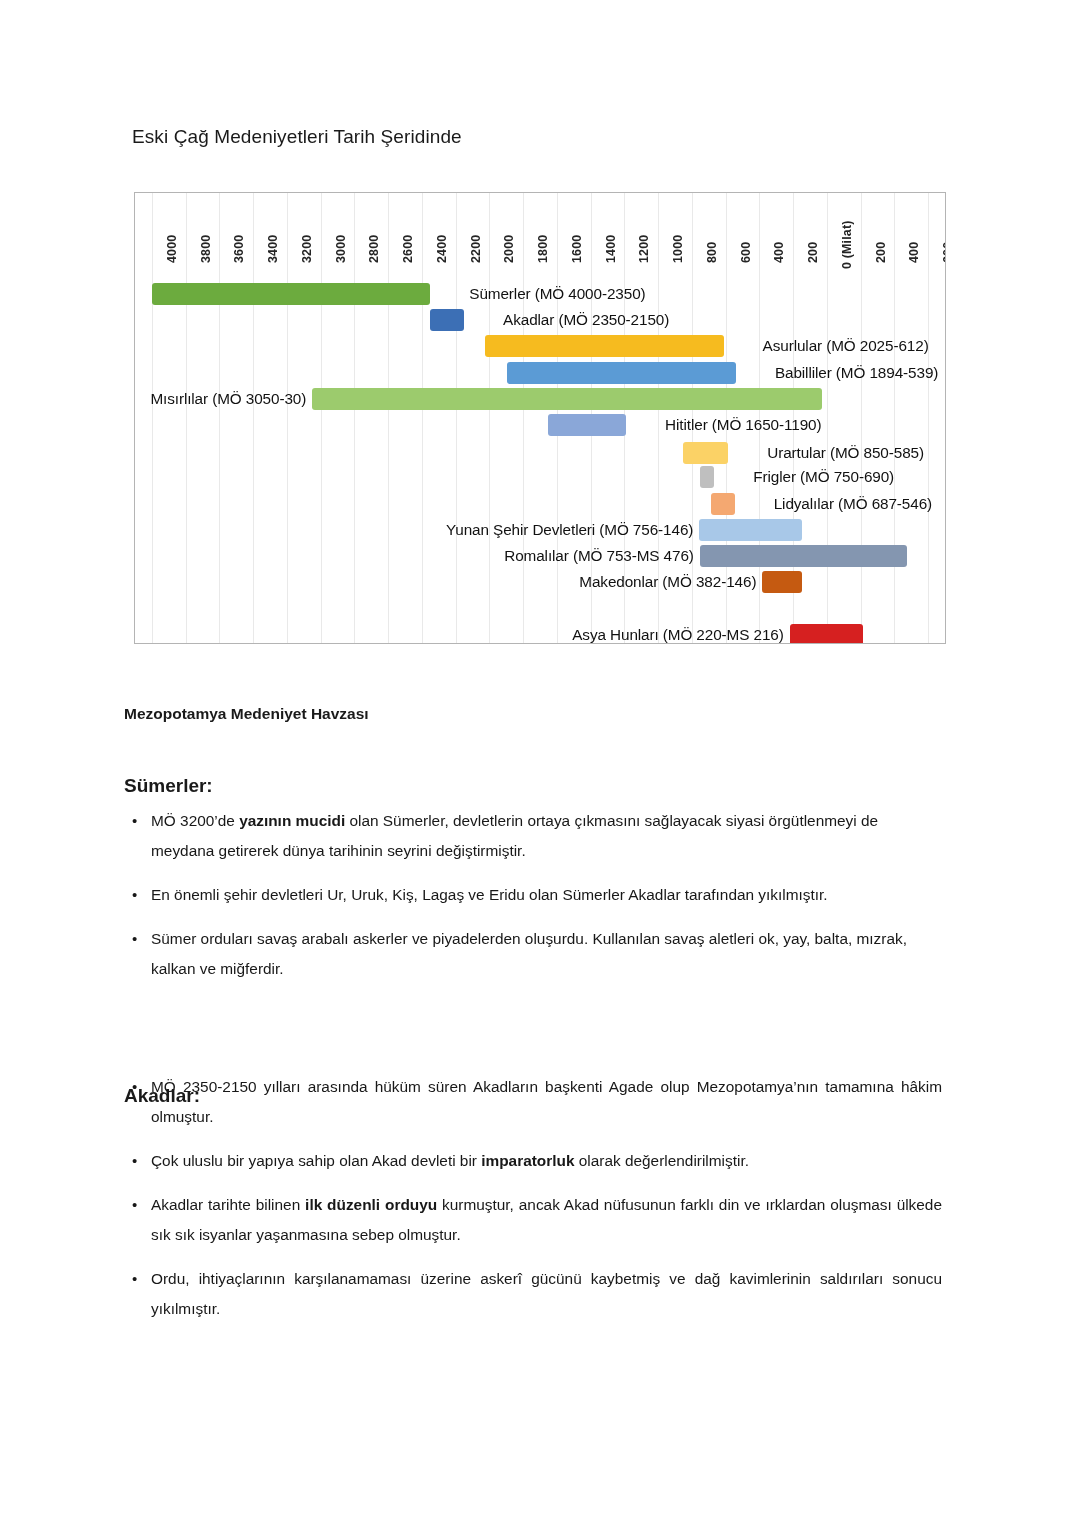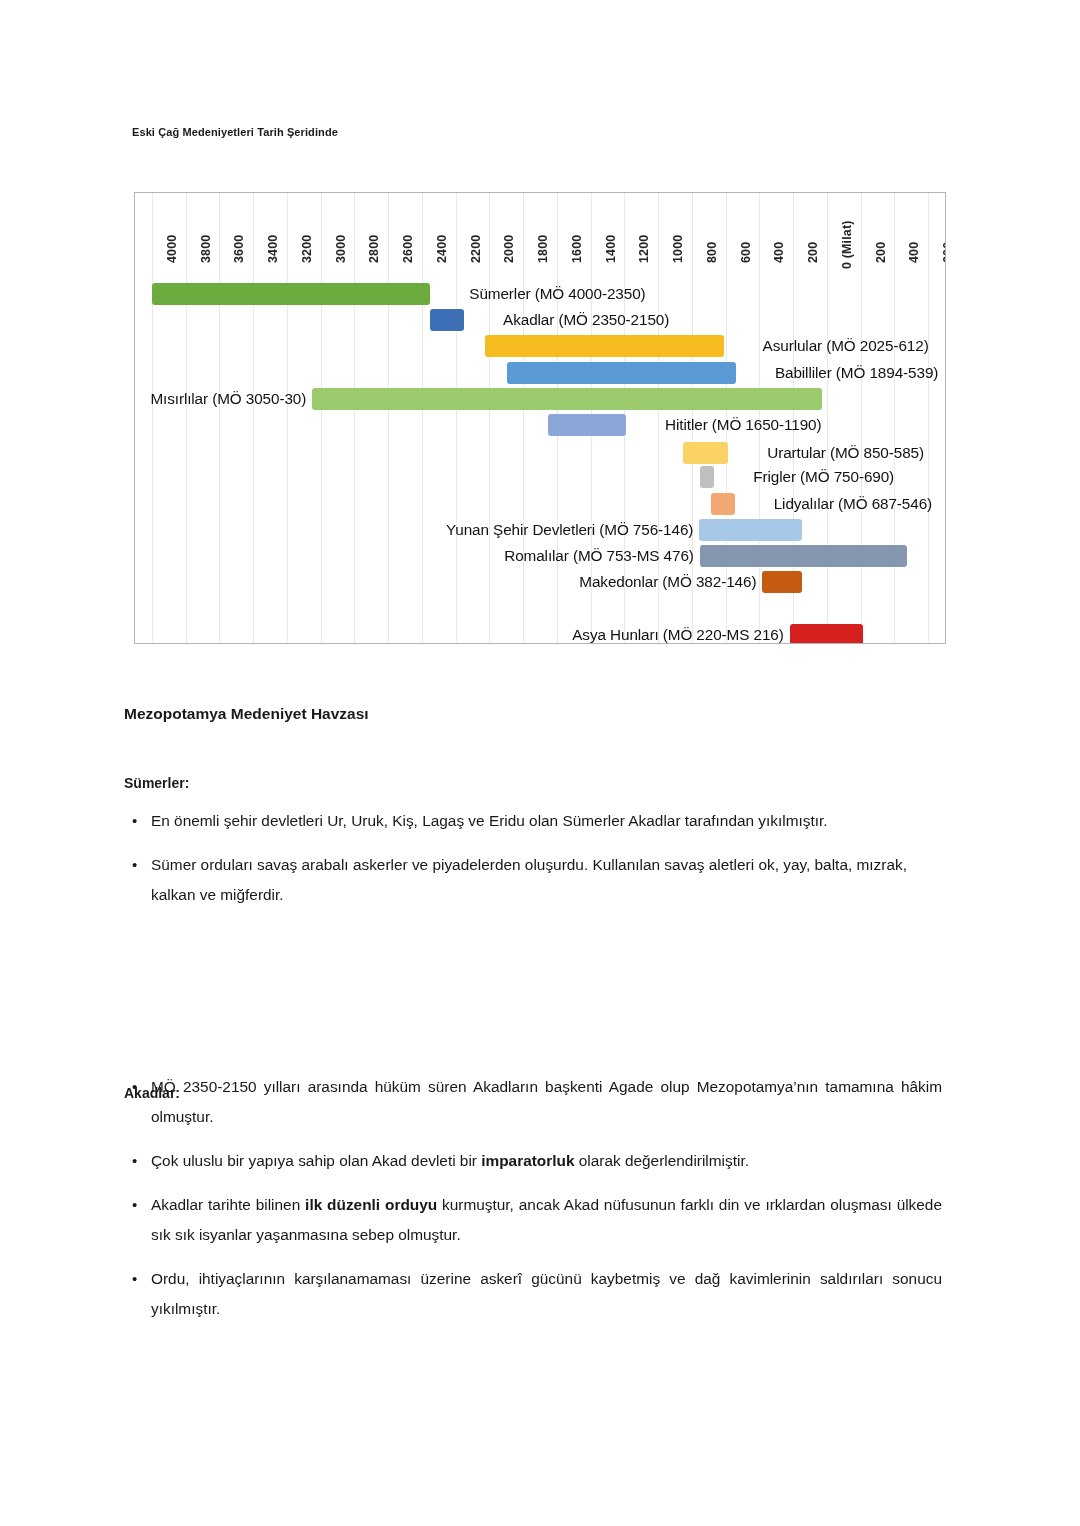--- a/index.html
+++ b/index.html
@@ -20,36 +20,36 @@
   .page {
     position: absolute;
     inset: 0;
   }
 
   
   .h-main {
     position: absolute;
     left: 132px;
     top: 126px;
-    font-size: 11px;
-    font-weight: bold;
+    font-size: 19px;
+    font-weight: normal;
     letter-spacing: 0.1px;
     color: #1a1a1a;
   }
   .h-section {
     position: absolute;
     left: 124px;
     font-size: 15.5px;
     font-weight: bold;
     color: #1a1a1a;
   }
   .h-sub {
     position: absolute;
     left: 124px;
-    font-size: 14px;
+    font-size: 19px;
     font-weight: bold;
     color: #1a1a1a;
   }
 
   
   .chart-frame {
     position: absolute;
     left: 134px;
     top: 192px;
     width: 812px;
@@ -265,20 +265,21 @@
           <div class="bar" style="left: 654.8px; width: 73.6px; background: rgb(214, 32, 32);"></div>
           <div class="bar-label left" style="right: 161.3px;">Asya Hunları (MÖ 220-MS 216)</div>
         </div>
       </div>
   </div>
 
   <div class="h-section" style="top:705px;">Mezopotamya Medeniyet Havzası</div>
 
   <div class="h-sub" style="top:775px;">Sümerler:</div>
   <div class="bullet-list" id="sumerler-list" style="top:806px;">
+      <p class="bullet"><span>MÖ 3200’de </span><b>yazının mucidi</b><span> olan Sümerler, devletlerin ortaya çıkmasını sağlayacak siyasi örgütlenmeyi de meydana getirerek dünya tarihinin seyrini değiştirmiştir.</span></p>
       <p class="bullet"><span>En önemli şehir devletleri Ur, Uruk, Kiş, Lagaş ve Eridu olan Sümerler Akadlar tarafından yıkılmıştır.</span></p>
       <p class="bullet"><span>Sümer orduları savaş arabalı askerler ve piyadelerden oluşurdu. Kullanılan savaş aletleri ok, yay, balta, mızrak, kalkan ve miğferdir.</span></p>
     </div>
 
   <div class="h-sub" style="top:1085px;">Akadlar:</div>
   <div class="bullet-list" id="akadlar-list" style="top:1072px;">
       <p class="bullet justify"><span>MÖ 2350-2150 yılları arasında hüküm süren Akadların başkenti Agade olup Mezopotamya’nın tamamına hâkim olmuştur.</span></p>
       <p class="bullet justify"><span>Çok uluslu bir yapıya sahip olan Akad devleti bir </span><b>imparatorluk</b><span> olarak değerlendirilmiştir.</span></p>
       <p class="bullet justify"><span>Akadlar tarihte bilinen </span><b>ilk düzenli orduyu</b><span> kurmuştur, ancak Akad nüfusunun farklı din ve ırklardan oluşması ülkede sık sık isyanlar yaşanmasına sebep olmuştur.</span></p>
       <p class="bullet justify"><span>Ordu, ihtiyaçlarının karşılanamaması üzerine askerî gücünü kaybetmiş ve dağ kavimlerinin saldırıları sonucu yıkılmıştır.</span></p>

